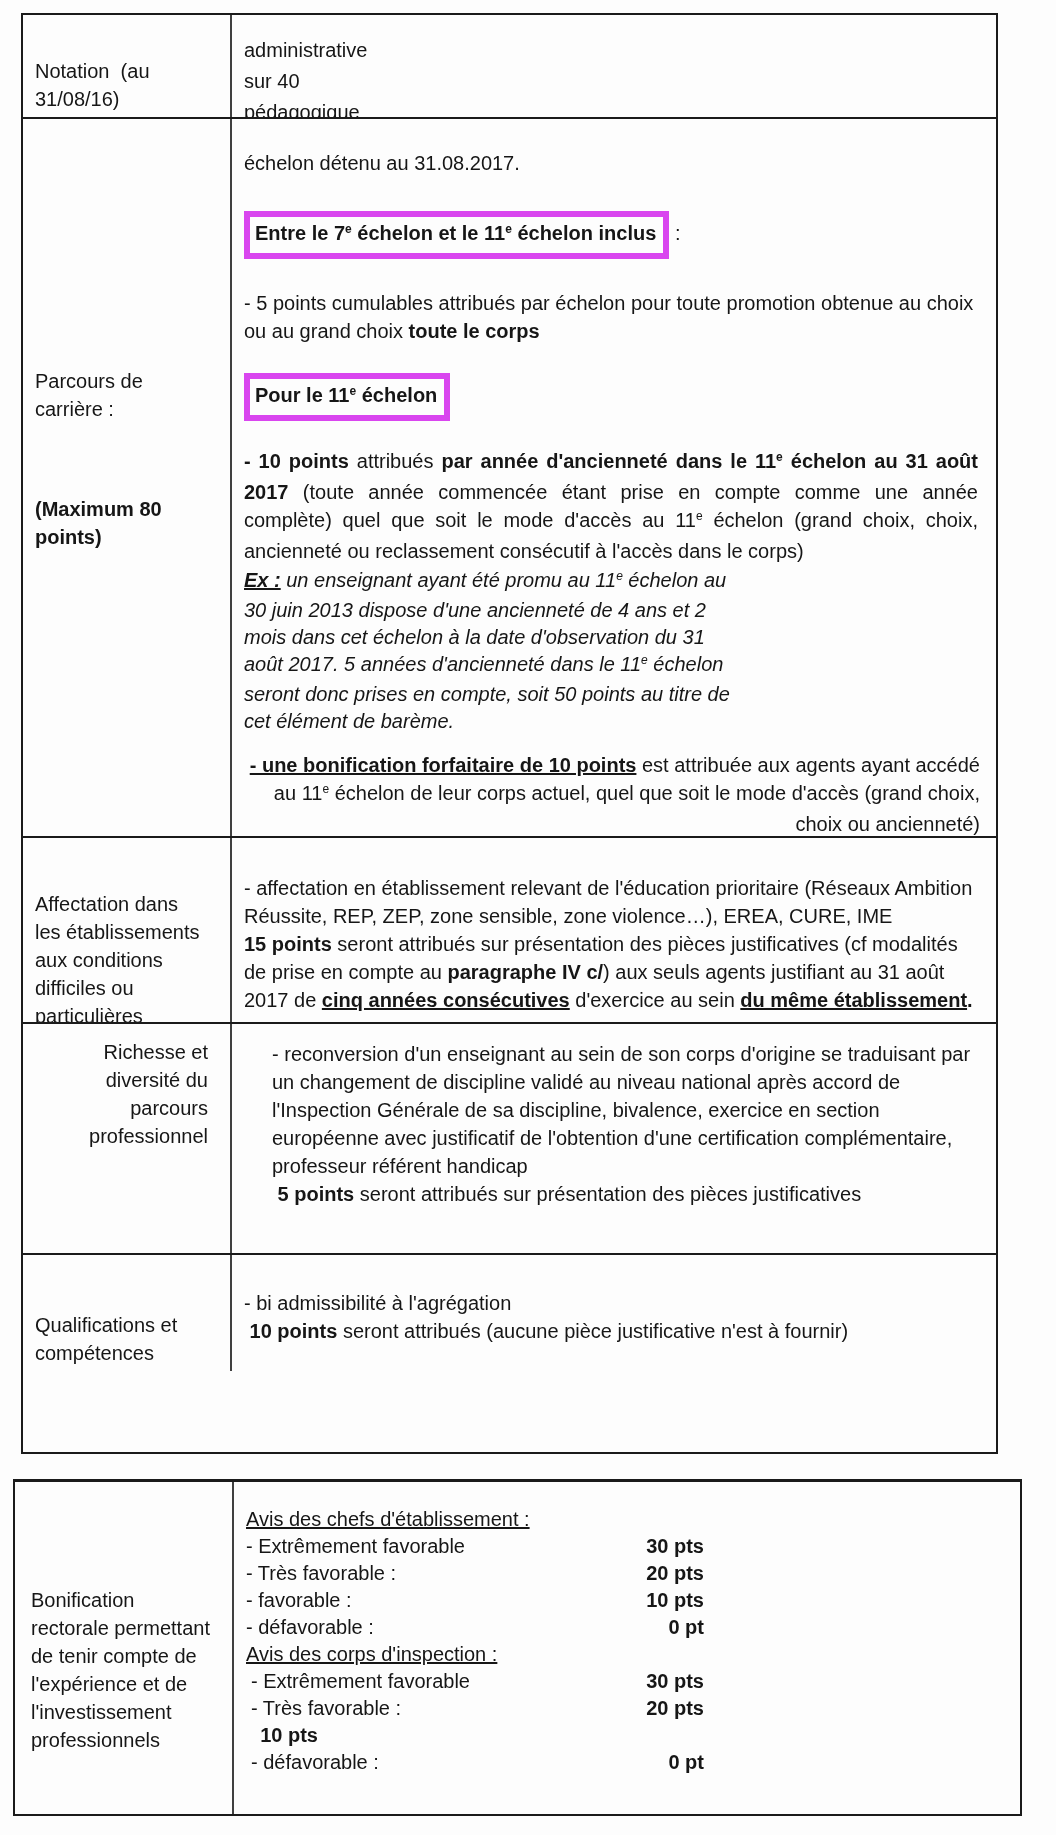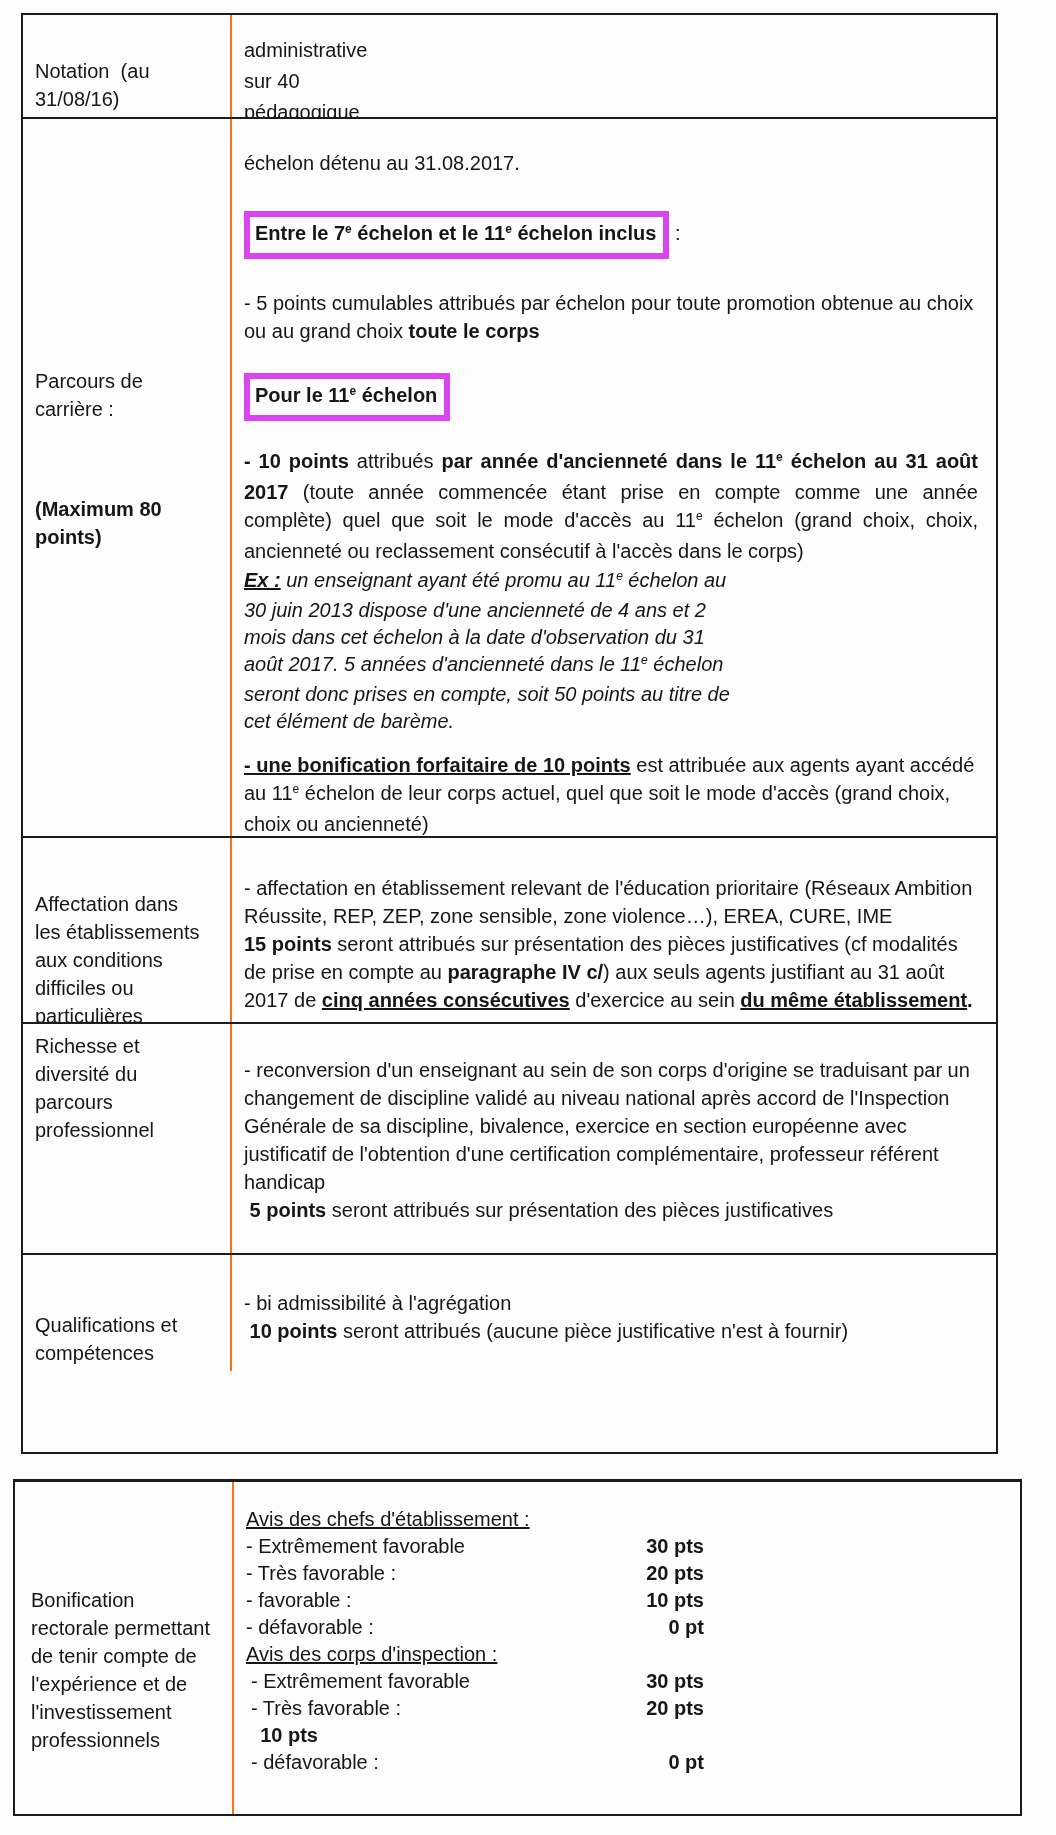--- a/index.html
+++ b/index.html
@@ -18,40 +18,40 @@
   .t1 .row{grid-template-columns:209px 1fr;}
   .t2 .row{grid-template-columns:219px 1fr;}
   .row + .row{border-top:2px solid #1b1b1b;}
   .r1{height:102px;}
   .r2{height:719px;}
   .r3{height:186px;}
   .r4{height:231px;}
   .r5{height:118px;}
   .r6{height:332px;}
   .cell{box-sizing:border-box;overflow:hidden;}
-  .lbl{border-right:2px solid #f97316;padding:0 22px 0 12px;line-height:28px;}
+  .lbl{border-right:2px solid #404040;padding:0 22px 0 12px;line-height:28px;}
   .t2 .lbl{padding:4px 18px 0 16px;}
   .cnt{padding:0 16px 0 12px;line-height:28px;}
   .blk{margin:0;}
   
   .r1 .lbl{padding-top:42px;}
   .r1 .cnt{padding-top:20px;line-height:31px;}
   .r2 .lbl{padding-top:248px;}
   .maxpoints{margin-top:72px;font-weight:bold;}
   .r2 .cnt{padding-top:30px;}
   .bl1{margin-top:34px;}
   .p2{margin-top:30px;}
   .bl2{margin-top:28px;}
   .p3{margin-top:26px;}
   .ex{margin-top:2px;line-height:27px;}
-  .p4{margin-top:16px;}
+  .p4{margin-top:16px;text-align:right;}
   .r3 .lbl{padding-top:52px;}
   .r3 .cnt{padding-top:36px;}
-  .r4 .lbl{padding-top:8px;}
-  .r4 .cnt{padding-top:32px;}
+  .r4 .lbl{padding-top:14px;text-align:right;}
+  .r4 .cnt{padding-top:16px;margin-left:28px;}
   .r5 .lbl{padding-top:56px;}
   .r5 .cnt{padding-top:34px;}
   .r6 .lbl{padding-top:104px;}
   .r6 .cnt{padding-top:24px;line-height:27px;}
   
   .b{font-weight:bold;}
   .u{text-decoration:underline;}
   .i{font-style:italic;}
   .sup{font-size:12px;position:relative;top:-7px;}
   .box{display:inline-block;border:6px solid #d946ef;padding:2px 7px 3px 5px;font-weight:bold;}

